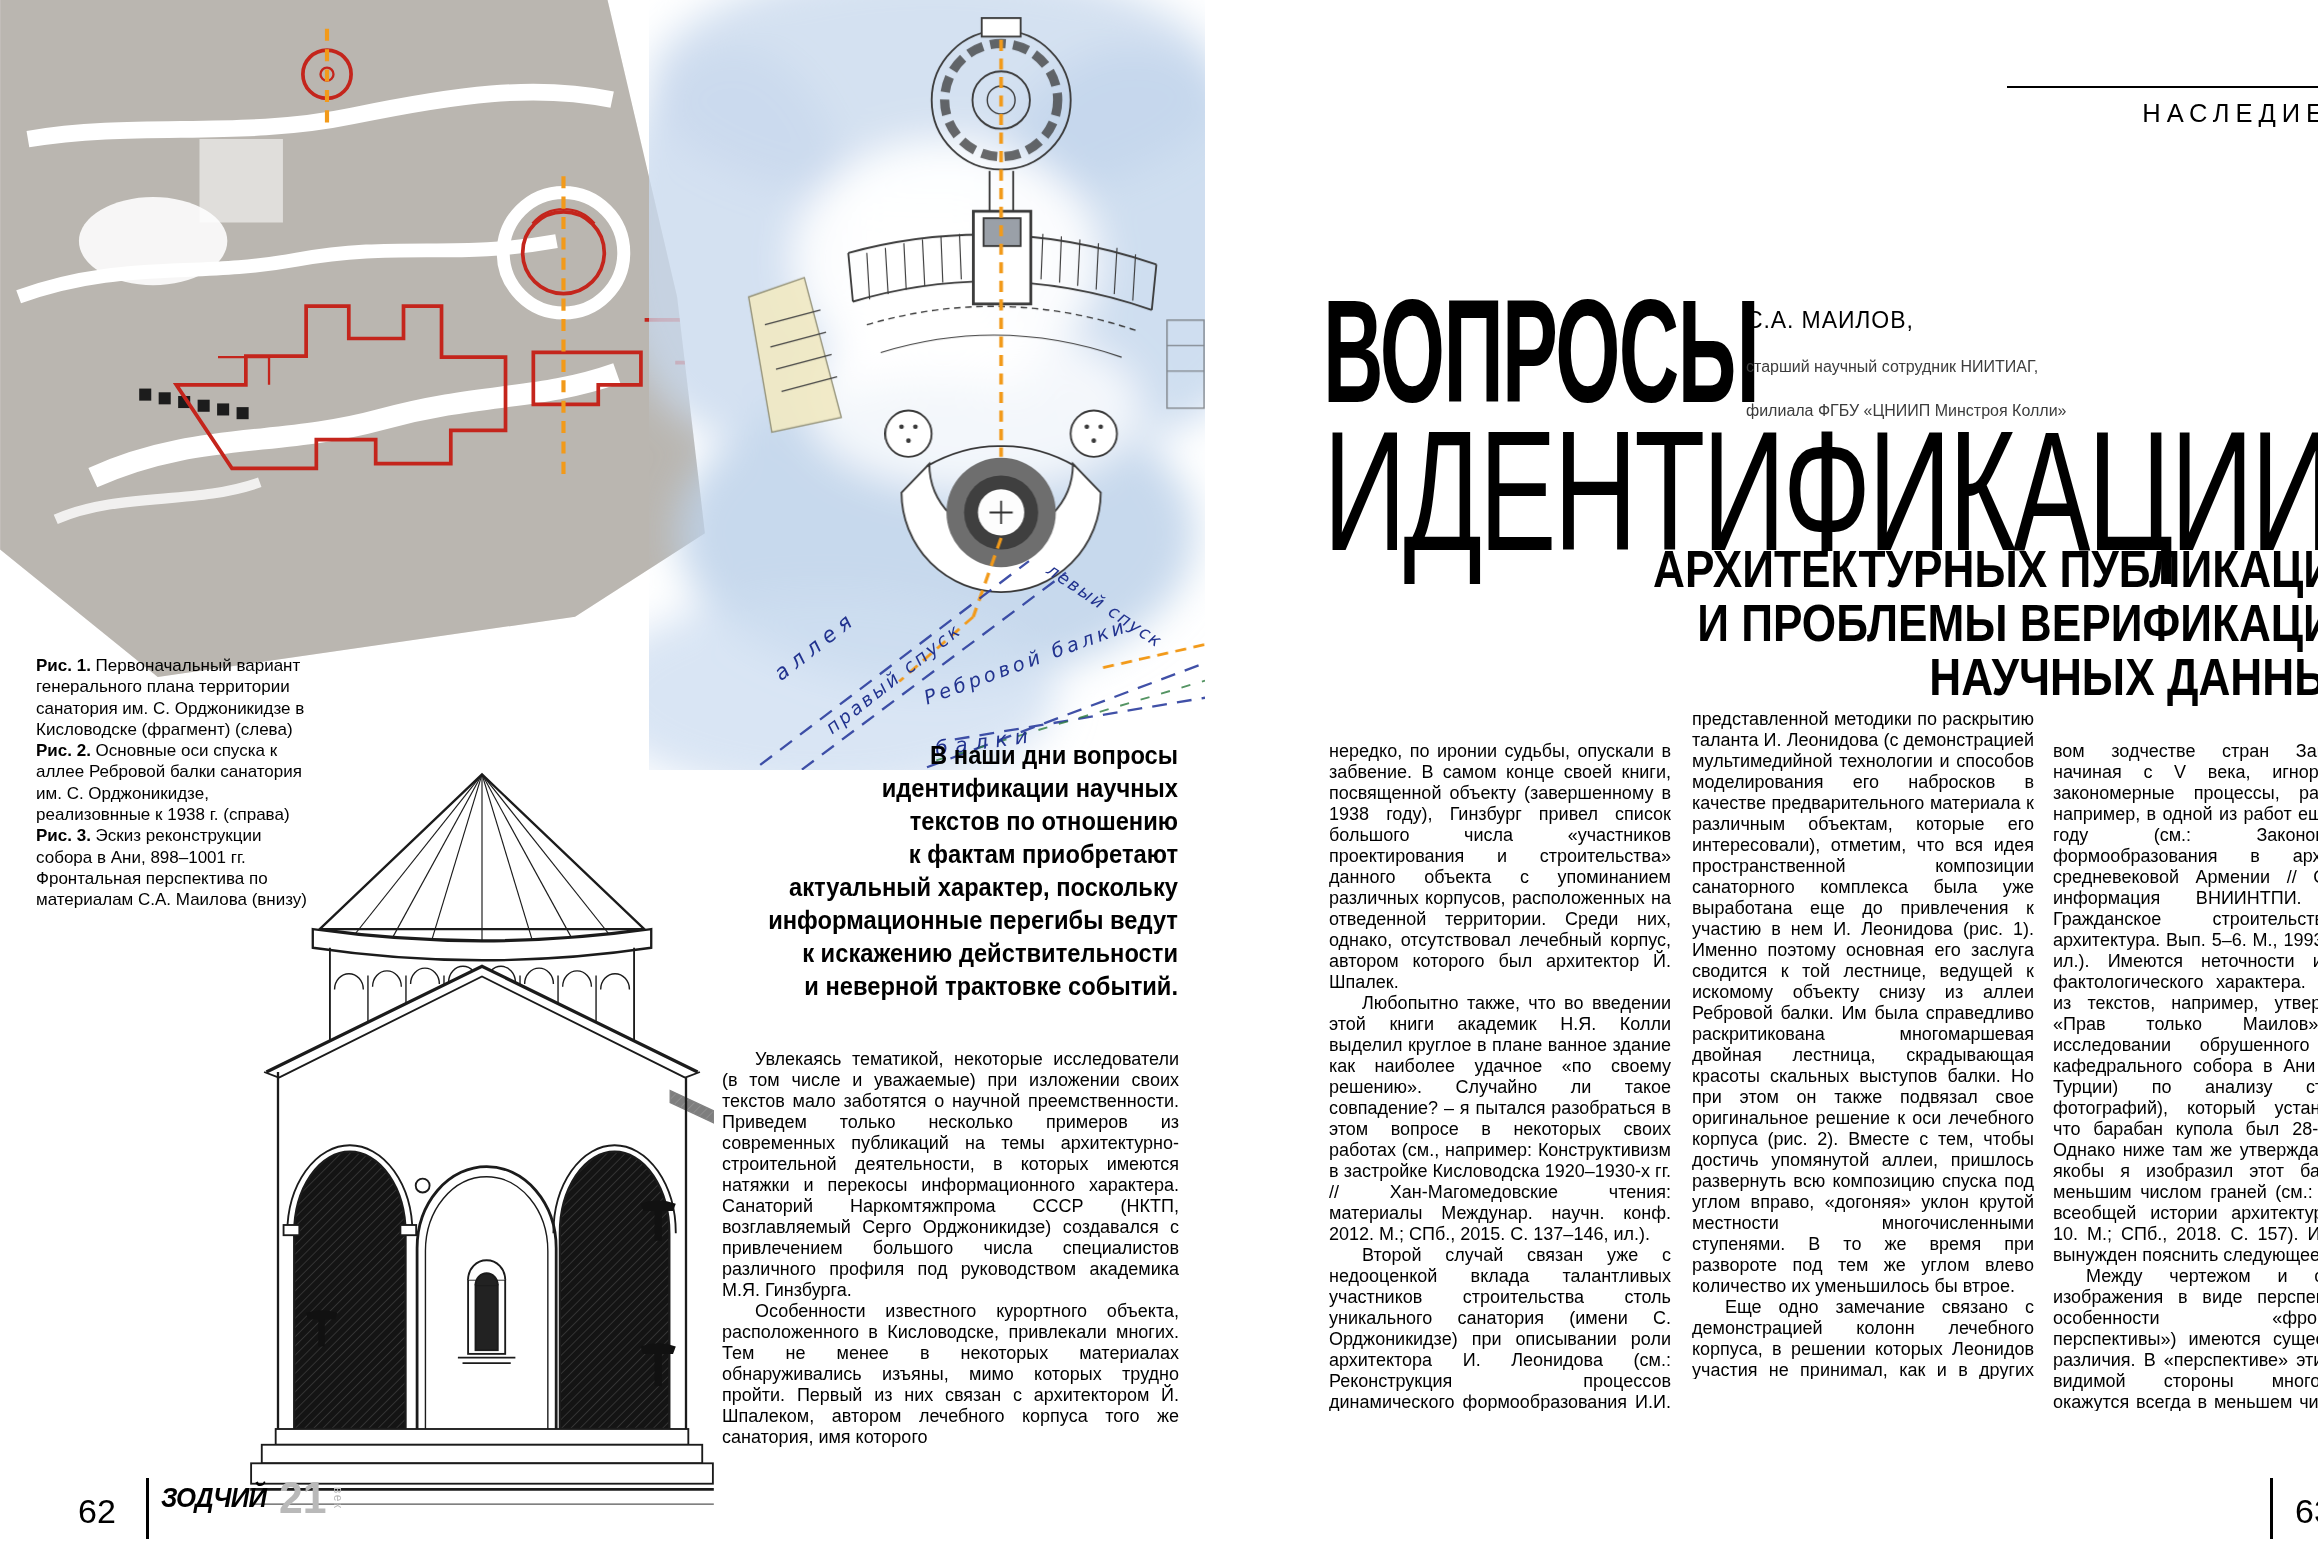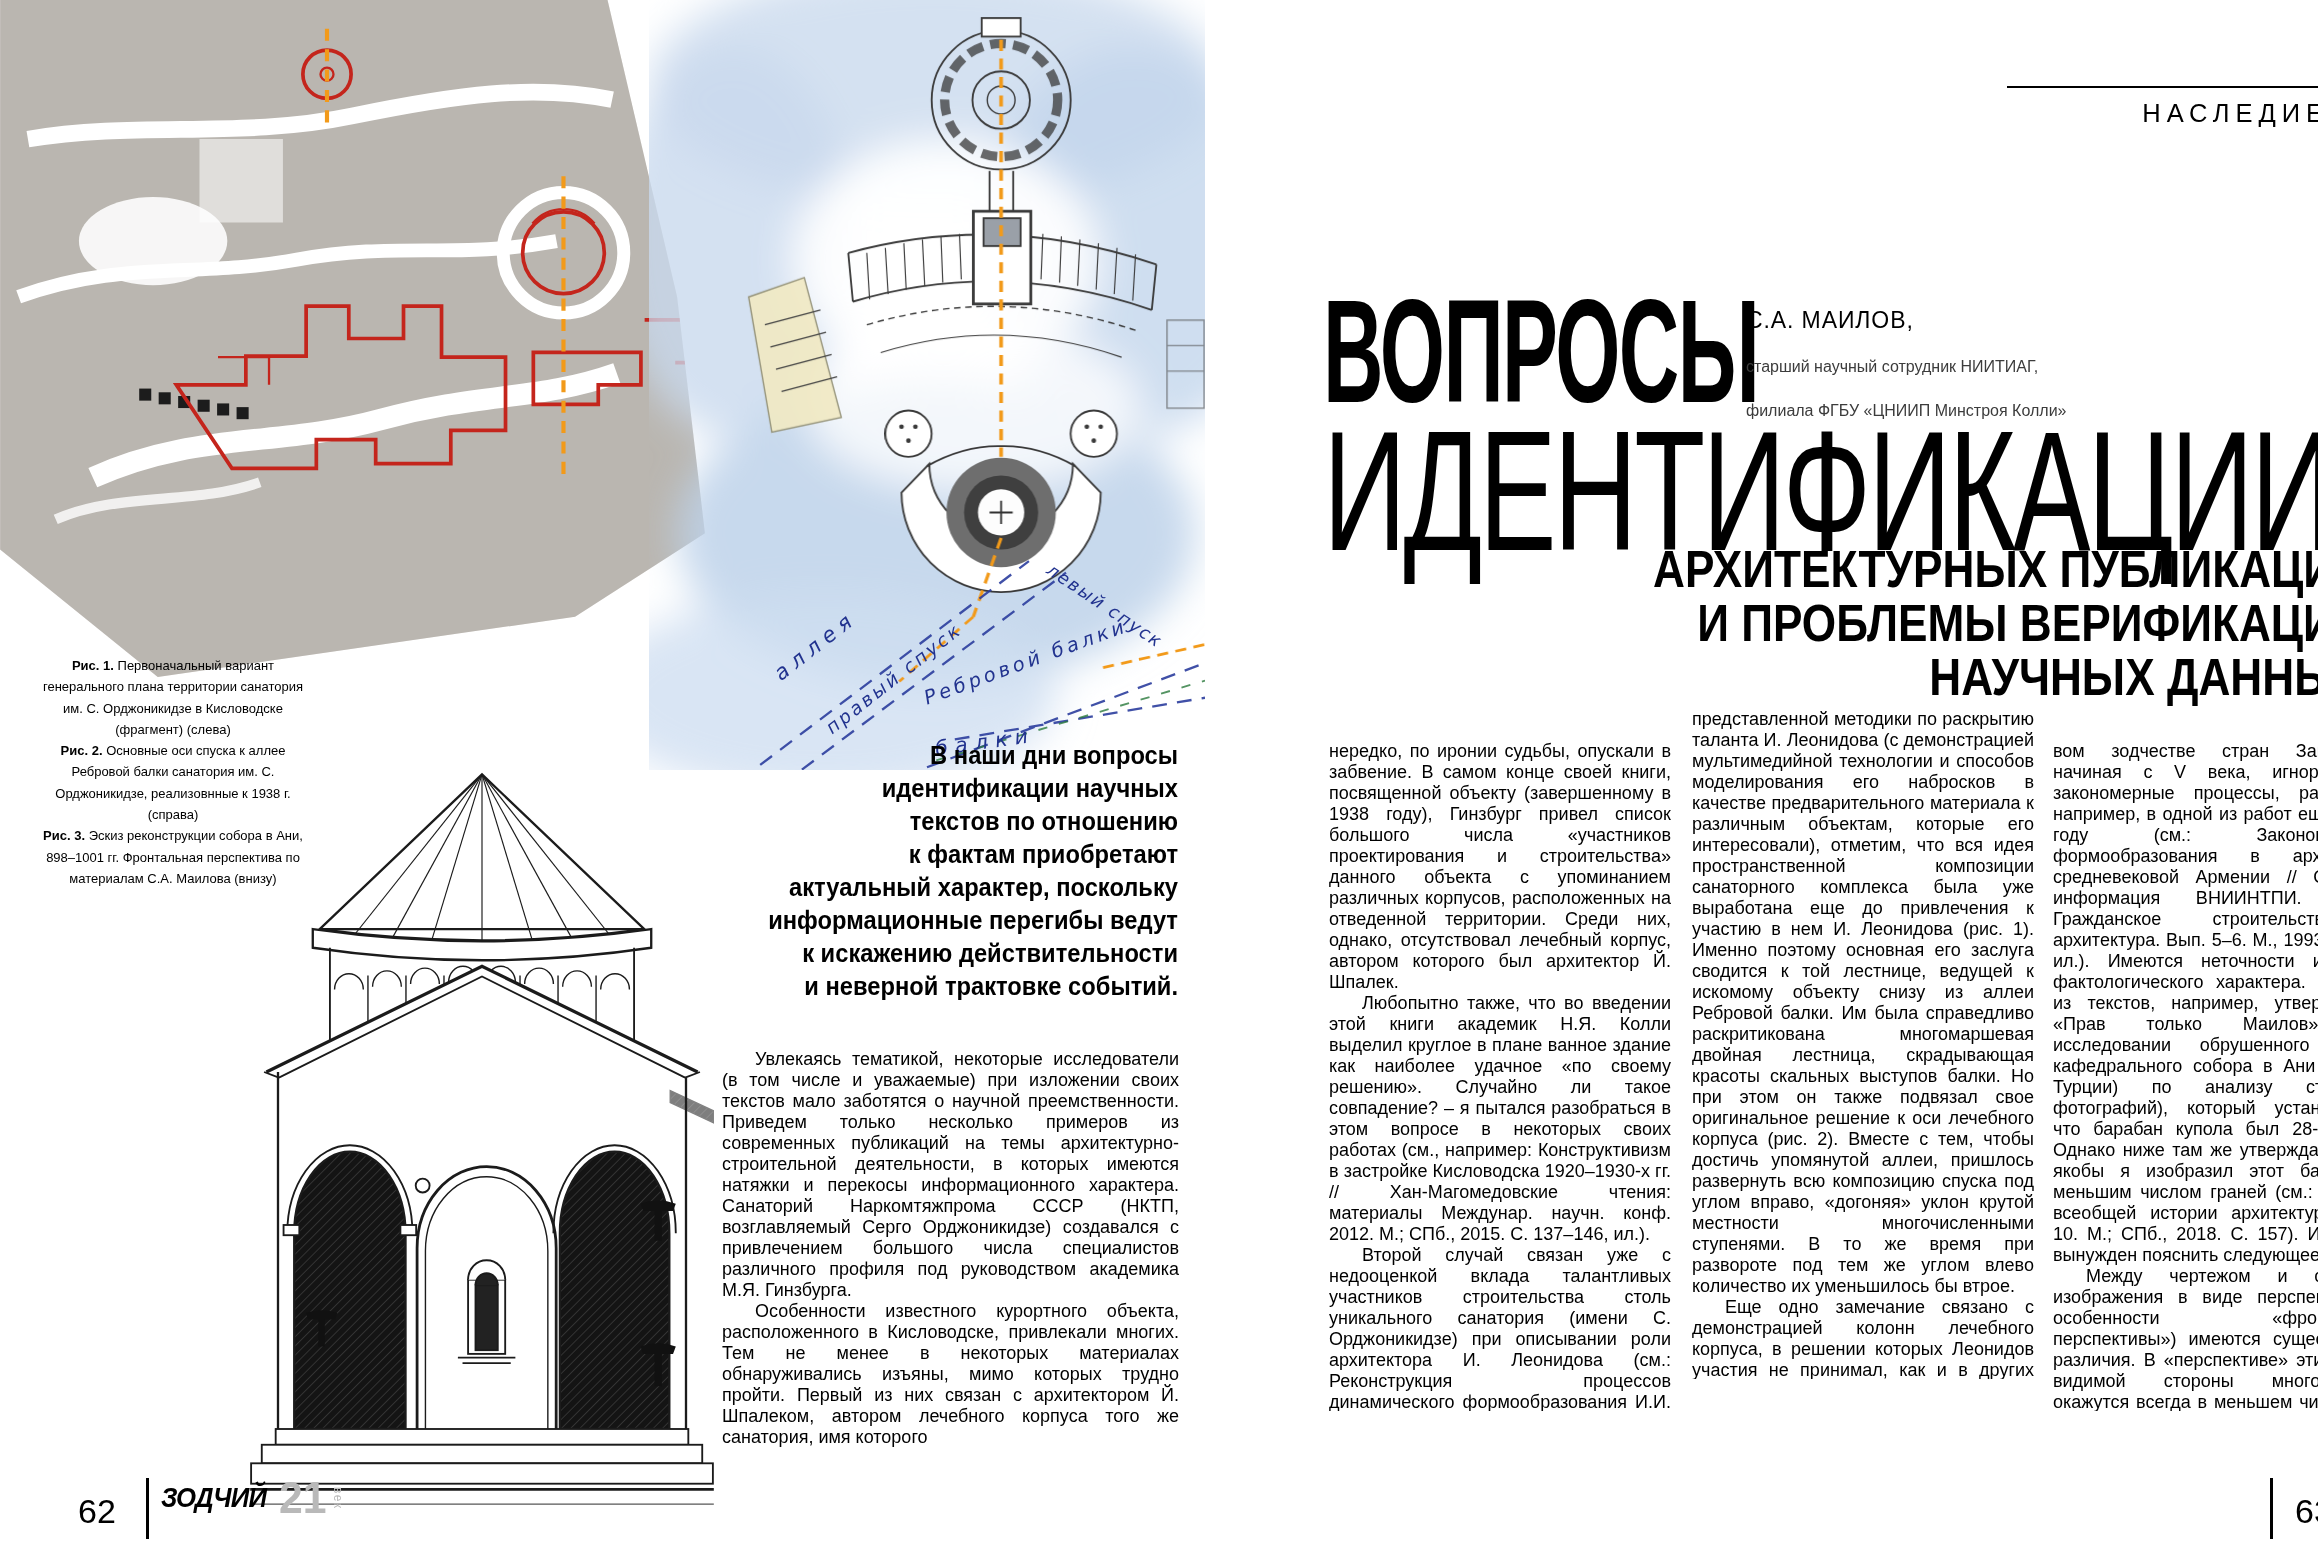--- a/index.html
+++ b/index.html
@@ -5,21 +5,21 @@
   html,body{margin:0;padding:0;background:#888;}
   .spread{position:relative;width:2410px;height:1561px;background:#ffffff;overflow:hidden;
           font-family:"Liberation Sans",sans-serif;color:#000;}
   
   .fig{position:absolute;}
   #fig1{left:0;top:0;}
   #fig2{left:649px;top:0;}
   #fig3{left:250px;top:766px;}
   
   .caption-block{position:absolute;left:36px;top:655px;width:274px;
-                 font-size:13px;line-height:21.3px;text-align:center;}
+                 font-size:17px;line-height:21.3px;}
   .caption-block p{margin:0;}
   .caption-block b{font-weight:bold;}
   
   .lead{position:absolute;top:739px;right:1232px;width:519px;text-align:right;
         font-weight:bold;font-size:25.5px;line-height:33px;white-space:pre-line;
         transform:scaleX(.93);transform-origin:100% 0;}
   
   .body-col{position:absolute;font-family:Liberation Sans, sans-serif;font-size:18px;
             line-height:21px;text-align:justify;overflow:hidden;}
   .body-col p{margin:0;text-indent:33px;}

